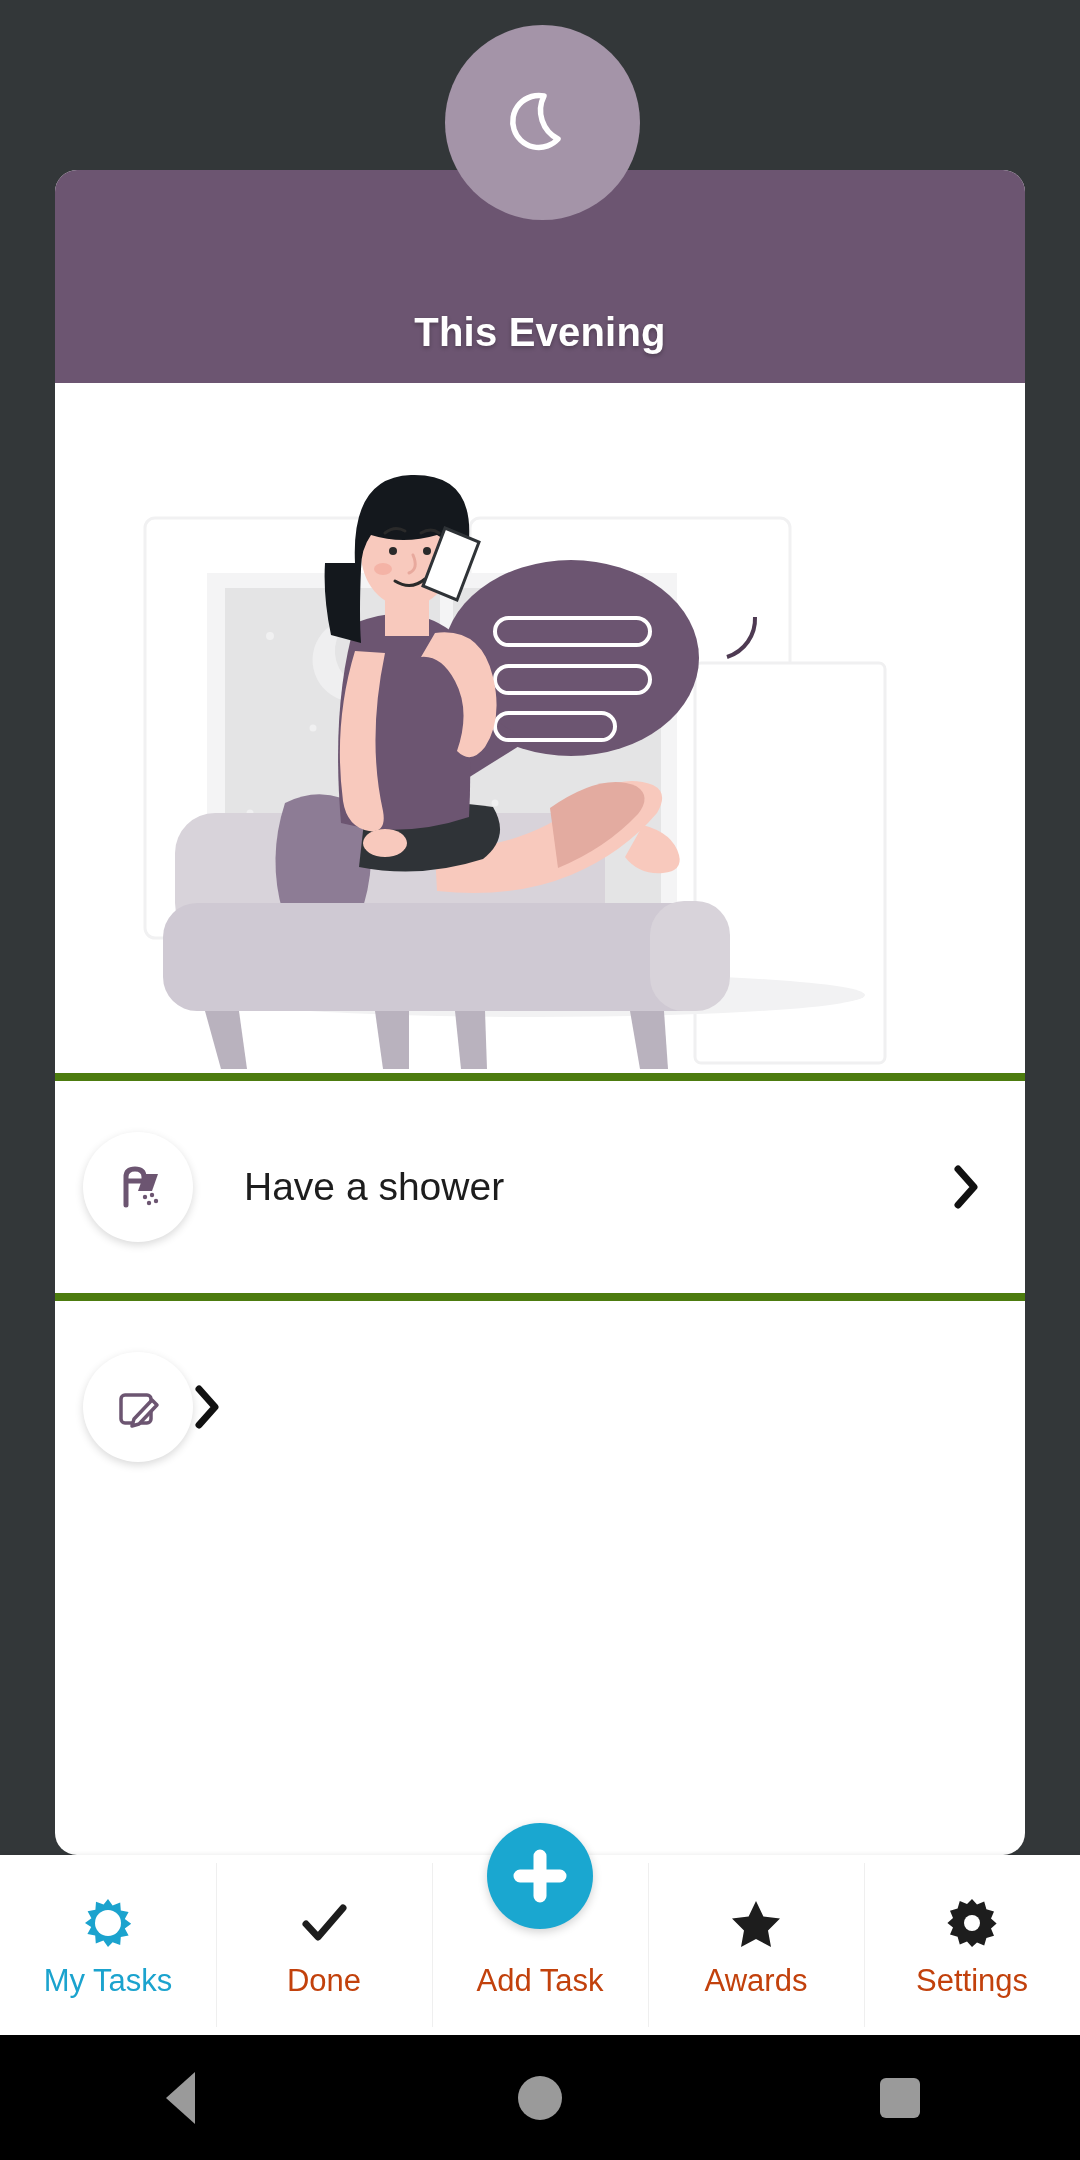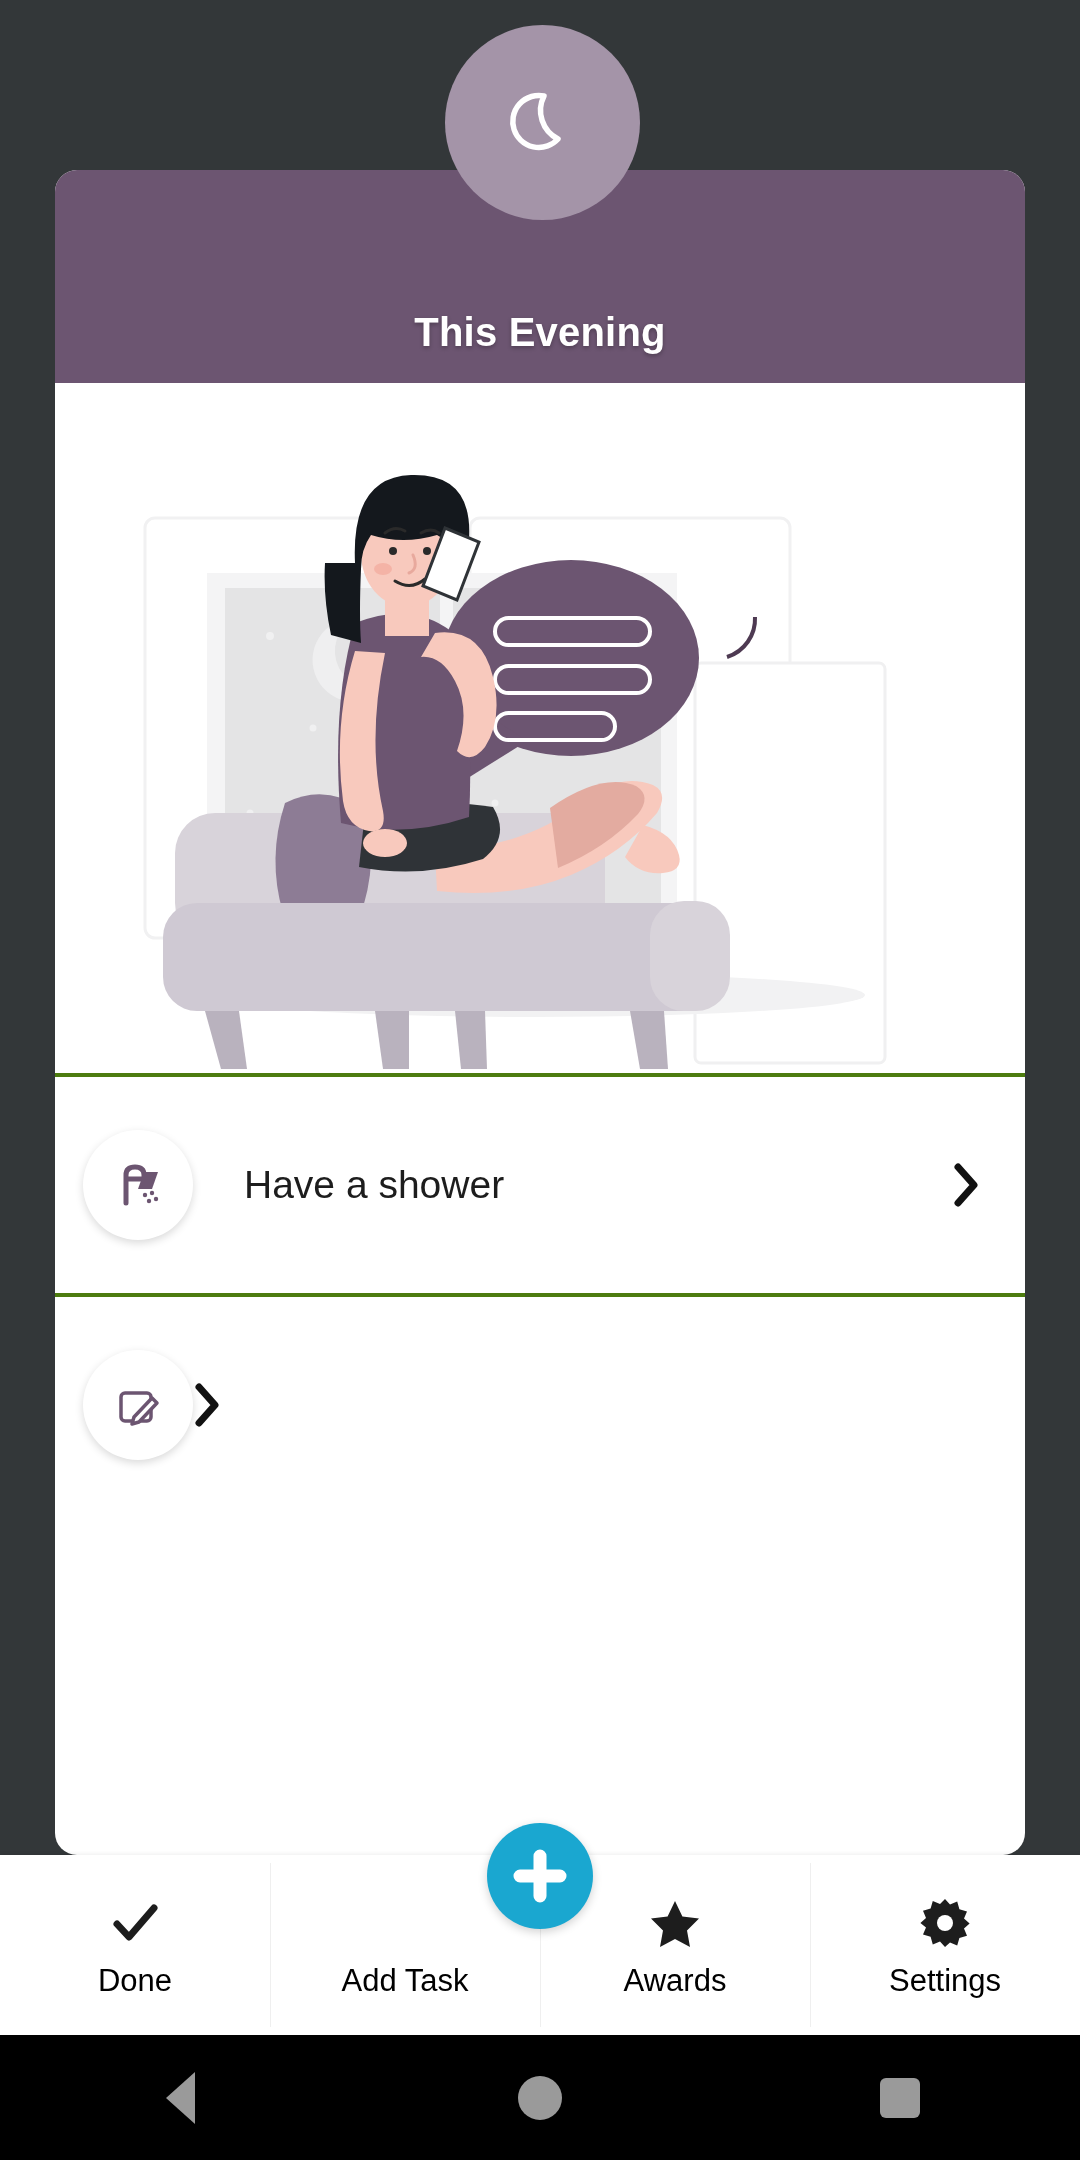--- a/index.html
+++ b/index.html
@@ -70,21 +70,21 @@
   
   #task-list {
     position:absolute;
     left:0; top:903px;
     width:970px;
   }
   .task-row {
     position:relative;
     height:220px;
     background:#ffffff;
-    border-top:4px solid #4d7c0f;
+    border-top:8px solid #4d7c0f;
     display:flex;
     align-items:center;
   }
   .task-icon-wrap {
     width:110px; height:110px;
     margin-left:28px;
     border-radius:50%;
     background:#ffffff;
     box-shadow:0 3px 9px rgba(0,0,0,.15);
     display:flex; align-items:center; justify-content:center;
@@ -127,21 +127,21 @@
   .nav-item + .nav-item::before {
     content:"";
     position:absolute;
     left:0; top:8px;
     width:1px; height:164px;
     background:#efefef;
   }
   .nav-icon { height:56px; display:flex; align-items:center; justify-content:center; }
   .nav-label {
     font-size:31px;
-    color:#000000;
+    color:#c2410c;
     line-height:1;
   }
   .nav-item.active .nav-label { color:#1ba3ce; }
   .nav-item.fab-slot .nav-icon { visibility:hidden; }
 
   
   #fab {
     position:absolute;
     left:487px; top:1823px;
     width:106px; height:106px;
@@ -301,20 +301,29 @@
   </div>
 
   <div id="badge">
     <svg width="78" height="78" viewBox="0 0 78 78">
       <path d="M54 55 A26 26 0 1 1 40 12 A32 32 0 0 0 54 55 Z" fill="none" stroke="#ffffff" stroke-width="5.5" stroke-linecap="round" stroke-linejoin="round"></path>
     </svg>
   </div>
 
   <div id="bottom-nav">
 
+    <div class="nav-item active">
+      <div class="nav-icon">
+        <svg width="52" height="52" viewBox="0 0 52 52">
+          <path d="M26 2 l4.6 6.4 l7.6 -2.8 l0.6 8 l7.8 1.4 l-3.8 7 l6.4 4.8 l-6.4 4.8 l3.8 7 l-7.8 1.4 l-0.6 8 l-7.6 -2.8 L26 50 l-4.6 -6.4 l-7.6 2.8 l-0.6 -8 l-7.8 -1.4 l3.8 -7 L3 26 l6.4 -4.8 l-3.8 -7 l7.8 -1.4 l0.6 -8 l7.6 2.8 Z" fill="#1ba3ce"></path>
+          <circle cx="26" cy="26" r="13" fill="#ffffff"></circle>
+        </svg>
+      </div>
+      <div class="nav-label">My Tasks</div>
+    </div>
 
     <div class="nav-item">
       <div class="nav-icon">
         <svg width="52" height="52" viewBox="0 0 52 52">
             <path d="M8 27 L20 40 L45 11" fill="none" stroke="#1d1d1d" stroke-width="7" stroke-linecap="round" stroke-linejoin="round"></path>
           </svg>
       </div>
       <div class="nav-label">Done</div>
     </div>
 

